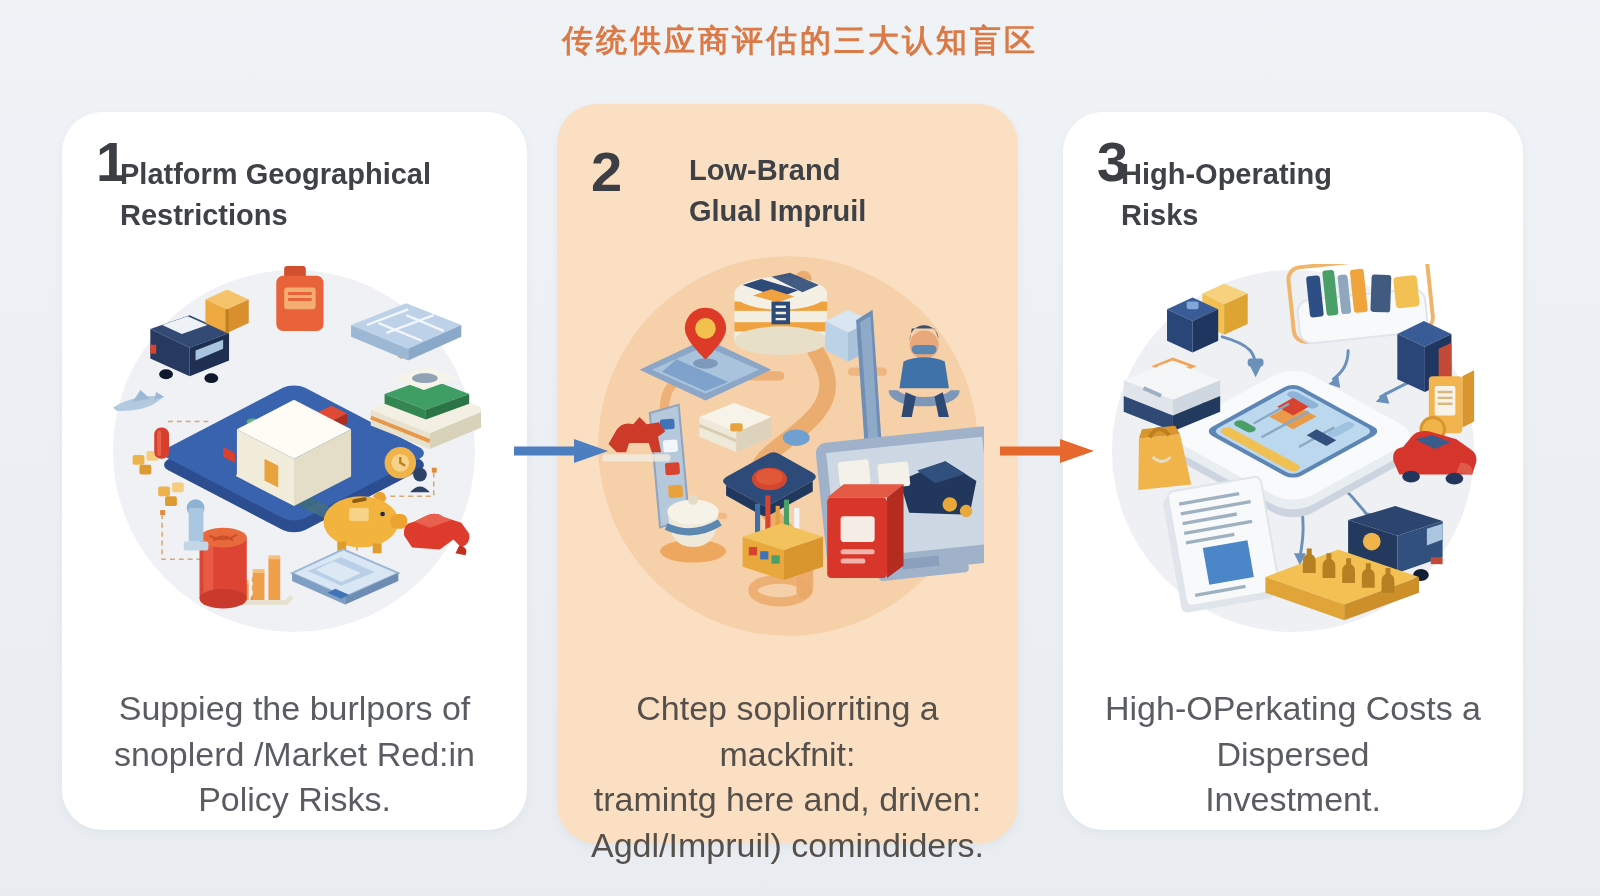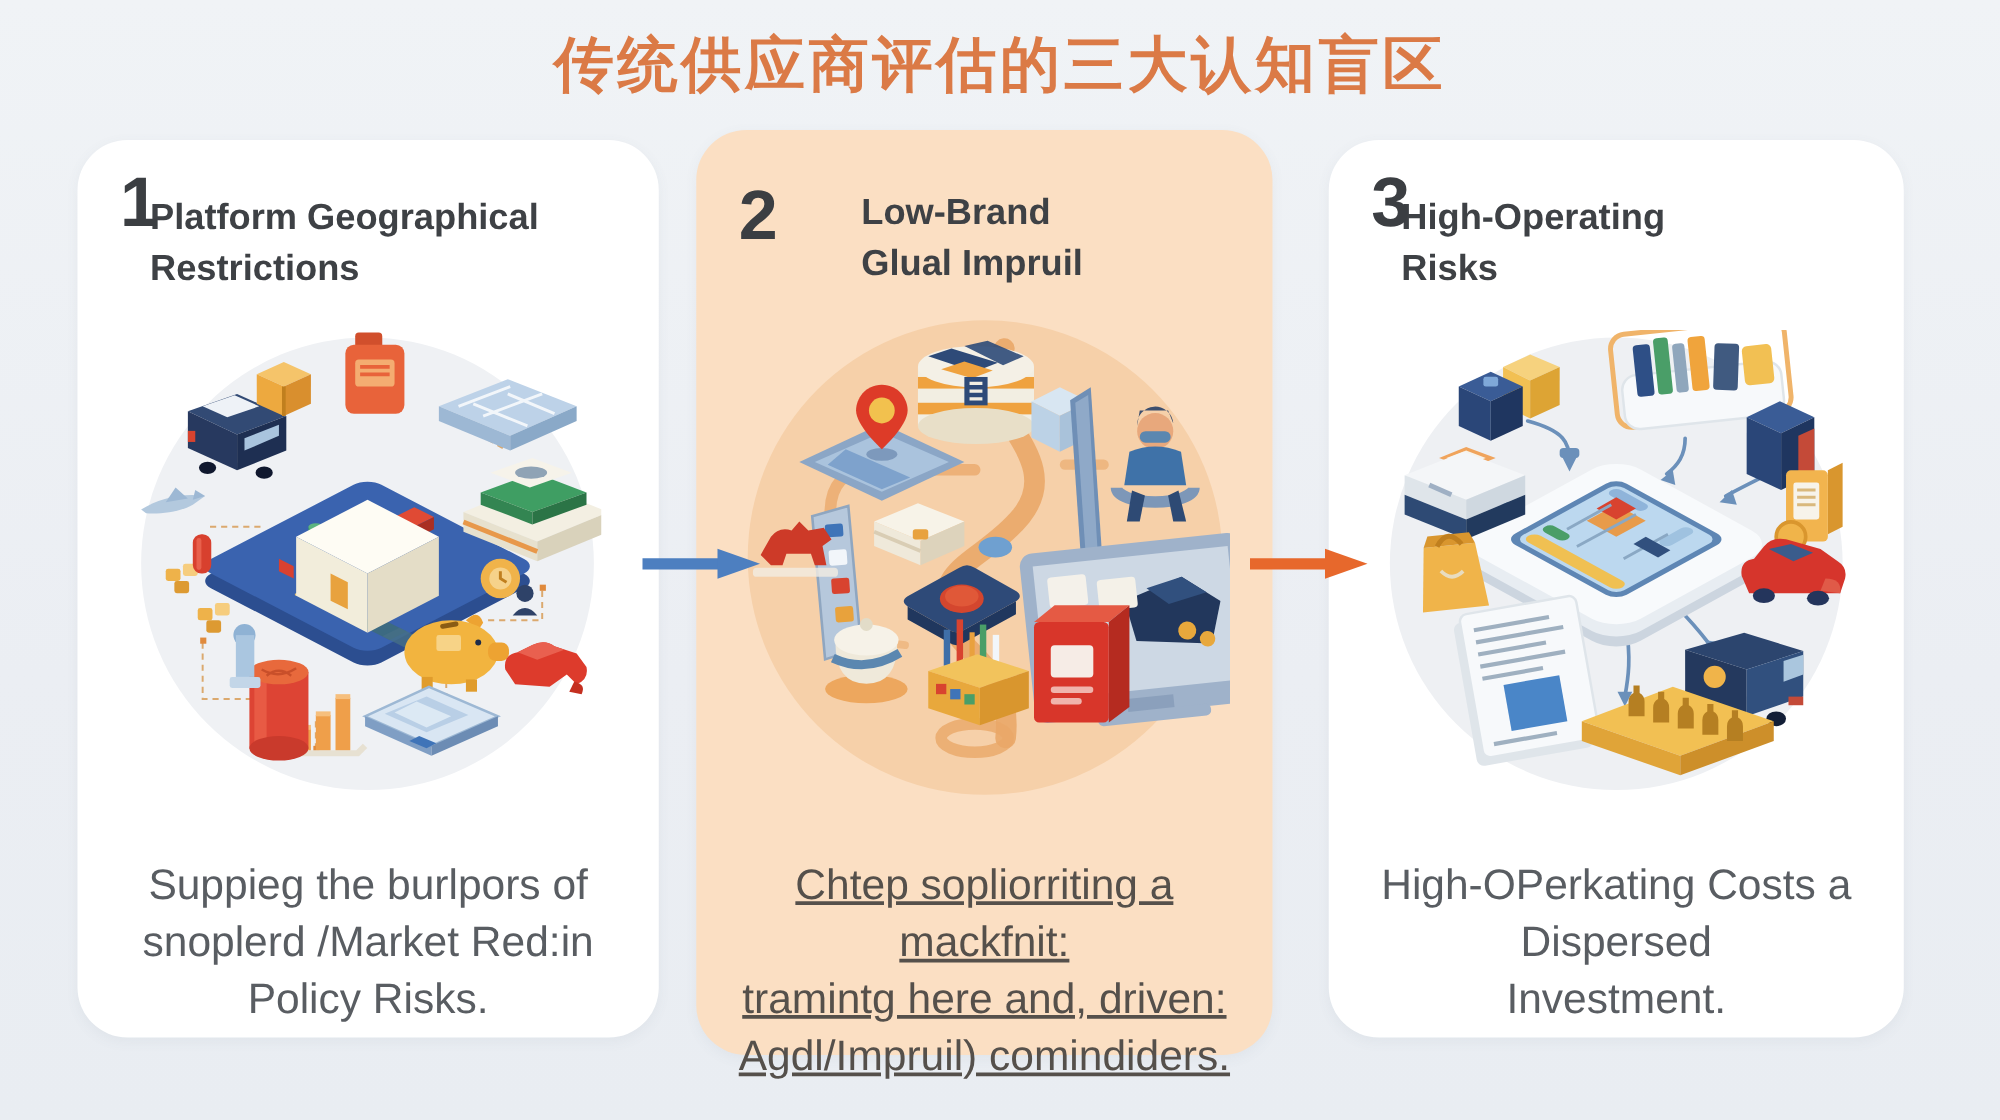--- a/index.html
+++ b/index.html
@@ -4,21 +4,21 @@
 <style>
   html,body{margin:0;padding:0;}
   body{
     width:1600px;height:896px;overflow:hidden;
     font-family:"Liberation Sans","DejaVu Sans",sans-serif;
     background:linear-gradient(180deg,#f0f3f6 0%,#ebeef3 60%,#e9edf2 100%);
   }
   .stage{position:relative;width:1600px;height:896px;}
   .page-title{
     position:absolute;top:20px;left:0;width:100%;
-    text-align:center;font-size:48px;font-weight:600;
+    text-align:center;font-size:31px;font-weight:600;
     color:#db7a46;letter-spacing:3px;margin:0;
   }
   .card{
     position:absolute;background:#ffffff;border-radius:40px;
     box-shadow:0 3px 10px rgba(90,100,120,0.06);
   }
   .card-1{left:62px;top:112px;width:465px;height:718px;}
   .card-2{left:557px;top:104px;width:461px;height:740px;background:#fbdfc3;}
   .card-3{left:1063px;top:112px;width:460px;height:718px;}
   .card-number{
@@ -35,21 +35,21 @@
   .illus{position:absolute;}
   .card-1 .illus{left:45px;top:152px;width:374px;height:374px;}
   .card-2 .illus{left:35px;top:146px;width:392px;height:392px;}
   .card-3 .illus{left:43px;top:152px;width:374px;height:374px;}
   .illus svg{width:100%;height:100%;display:block;}
   .card-caption{
     position:absolute;left:24px;right:24px;top:574px;margin:0;
     text-align:center;font-size:34px;color:#595d62;line-height:1.34;
     white-space:pre-line;
   }
-  .card-2 .card-caption{top:582px;color:#55504b;text-decoration:underline;}
+  .card-2 .card-caption{top:582px;color:#55504b;}
   .flow-arrow{position:absolute;width:100px;height:30px;}
   .flow-arrow-1{left:510px;top:436px;}
   .flow-arrow-2{left:996px;top:436px;}
 </style>
 </head>
 <body>
 
 <div class="stage">
 
   <h1 class="page-title">传统供应商评估的三大认知盲区</h1>

